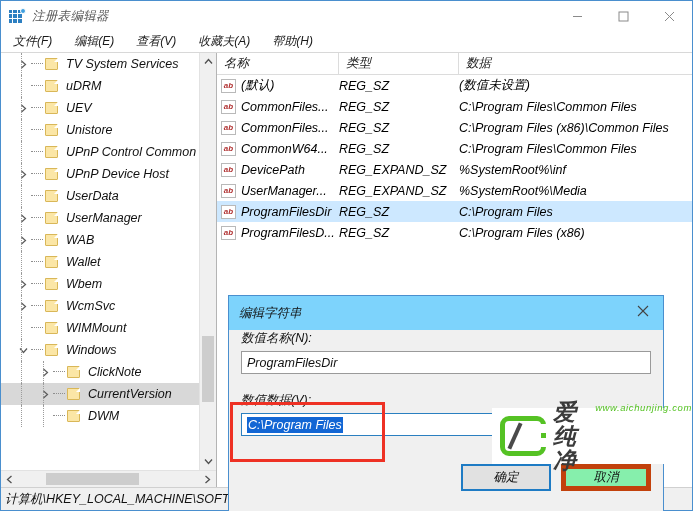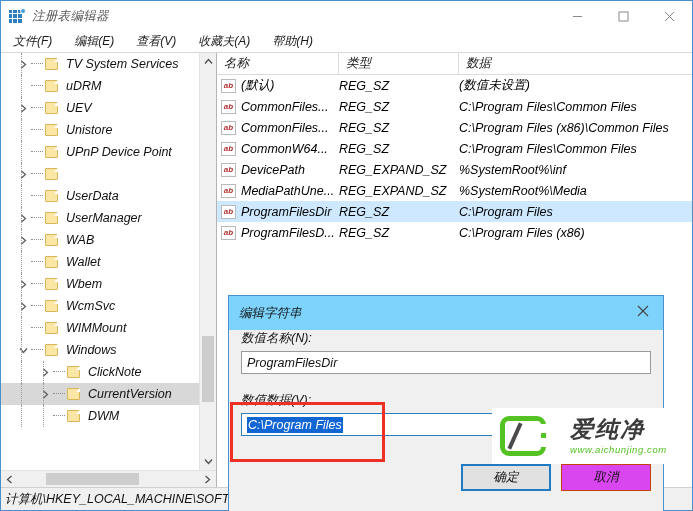--- a/index.html
+++ b/index.html
@@ -160,21 +160,21 @@
     height:23px;background:#ffffff;border:1px solid #9a9a9a;box-sizing:border-box;
     display:flex;align-items:center;padding-left:5px;font-size:12.5px;color:#111;
   }
   .dlg-input.focus{border-color:#2a7fc0;}
   .sel-text{background:#1266d4;color:#ffffff;padding:1px 1px 1px 1px;}
   .dlg-buttons{
     position:absolute;right:12px;bottom:25px;display:flex;gap:10px;
   }
   .dlg-btn{
     width:90px;height:27px;display:flex;align-items:center;justify-content:center;
-    background:#d946ef;border:1px solid #c2410c;box-sizing:border-box;font-size:12.5px;color:#111;
+    background:#86efac;border:5px solid #c2410c;box-sizing:border-box;font-size:12.5px;color:#111;
   }
   .dlg-btn.primary{border:2px solid #1e7bc4;background:#e1e1e1;}
   .redbox{
     position:absolute;left:229px;top:349px;width:155px;height:60px;
     border:3px solid #ee3124;box-sizing:border-box;z-index:40;pointer-events:none;
   }
   
   .watermark{
     position:absolute;right:0;bottom:23px;width:200px;height:56px;
     background:#ffffff;display:flex;align-items:center;z-index:50;
@@ -184,21 +184,21 @@
   }
   .wm-logo .br{
     position:absolute;inset:0;border:5px solid #55c224;border-radius:9px;box-sizing:border-box;
   }
   .wm-logo .gap1{position:absolute;right:-1px;top:8px;width:8px;height:9px;background:#ffffff;}
   .wm-logo .gap2{position:absolute;right:-1px;top:22px;width:8px;height:9px;background:#ffffff;}
   .wm-logo .slash{
     position:absolute;left:13px;top:6px;width:4px;height:28px;background:#4a4a4a;
     transform:rotate(24deg);transform-origin:center;
   }
-  .wm-text{margin-left:24px;display:flex;flex-direction:column;justify-content:center;}
+  .wm-text{margin-left:7px;display:flex;flex-direction:row;justify-content:center;}
   .wm-cn{font-size:23px;font-weight:bold;color:#3b3b3b;letter-spacing:2px;line-height:1.05;}
   .wm-url{font-size:9.5px;color:#55c224;letter-spacing:.6px;margin-top:2px;}
 </style>
 </head>
 <body>
 
 <div class="window">
 
   <div class="titlebar">
     <div class="app-icon">
@@ -288,34 +288,35 @@
               <span class="tree-label">Unistore</span>
             </div>
             <div class="tree-row">
               <span class="guide" style="left:20px"></span>
               <span style="width:14px;flex:0 0 14px"></span>
               <span class="expander"></span>
               <span class="dots"></span>
               <span class="folder">
                 <i></i>
               </span>
-              <span class="tree-label">UPnP Device Point</span>
-            </div>
-            <div class="tree-row">
-              <span class="guide" style="left:20px"></span>
-              <span style="width:14px;flex:0 0 14px"></span>
-              <span class="expander">
-                <svg width="9" height="9" viewBox="0 0 9 9">
-                  <path d="M2.5 1 L6.5 4.5 L2.5 8" fill="none" stroke="#5a5a5a" stroke-width="1.2"></path>
-                </svg>
-              </span>
-              <span class="dots"></span>
-              <span class="folder">
-                <i></i>
-              </span>
+              <span class="tree-label">UPnP Control Common</span>
+            </div>
+            <div class="tree-row">
+              <span class="guide" style="left:20px"></span>
+              <span style="width:14px;flex:0 0 14px"></span>
+              <span class="expander">
+                <svg width="9" height="9" viewBox="0 0 9 9">
+                  <path d="M2.5 1 L6.5 4.5 L2.5 8" fill="none" stroke="#5a5a5a" stroke-width="1.2"></path>
+                </svg>
+              </span>
+              <span class="dots"></span>
+              <span class="folder">
+                <i></i>
+              </span>
+              <span class="tree-label">UPnP Device Host</span>
             </div>
             <div class="tree-row">
               <span class="guide" style="left:20px"></span>
               <span style="width:14px;flex:0 0 14px"></span>
               <span class="expander"></span>
               <span class="dots"></span>
               <span class="folder">
                 <i></i>
               </span>
               <span class="tree-label">UserData</span>
@@ -524,21 +525,21 @@
             <span class="lr-name">
               <span class="ab-icon">ab</span>
               <span>DevicePath</span>
             </span>
             <span class="lr-type">REG_EXPAND_SZ</span>
             <span class="lr-data">%SystemRoot%\inf</span>
           </div>
           <div class="list-row">
             <span class="lr-name">
               <span class="ab-icon">ab</span>
-              <span>MediaPathUne...</span>
+              <span>UserManager...</span>
             </span>
             <span class="lr-type">REG_EXPAND_SZ</span>
             <span class="lr-data">%SystemRoot%\Media</span>
           </div>
           <div class="list-row sel">
             <span class="lr-name">
               <span class="ab-icon">ab</span>
               <span>ProgramFilesDir</span>
             </span>
             <span class="lr-type">REG_SZ</span>

